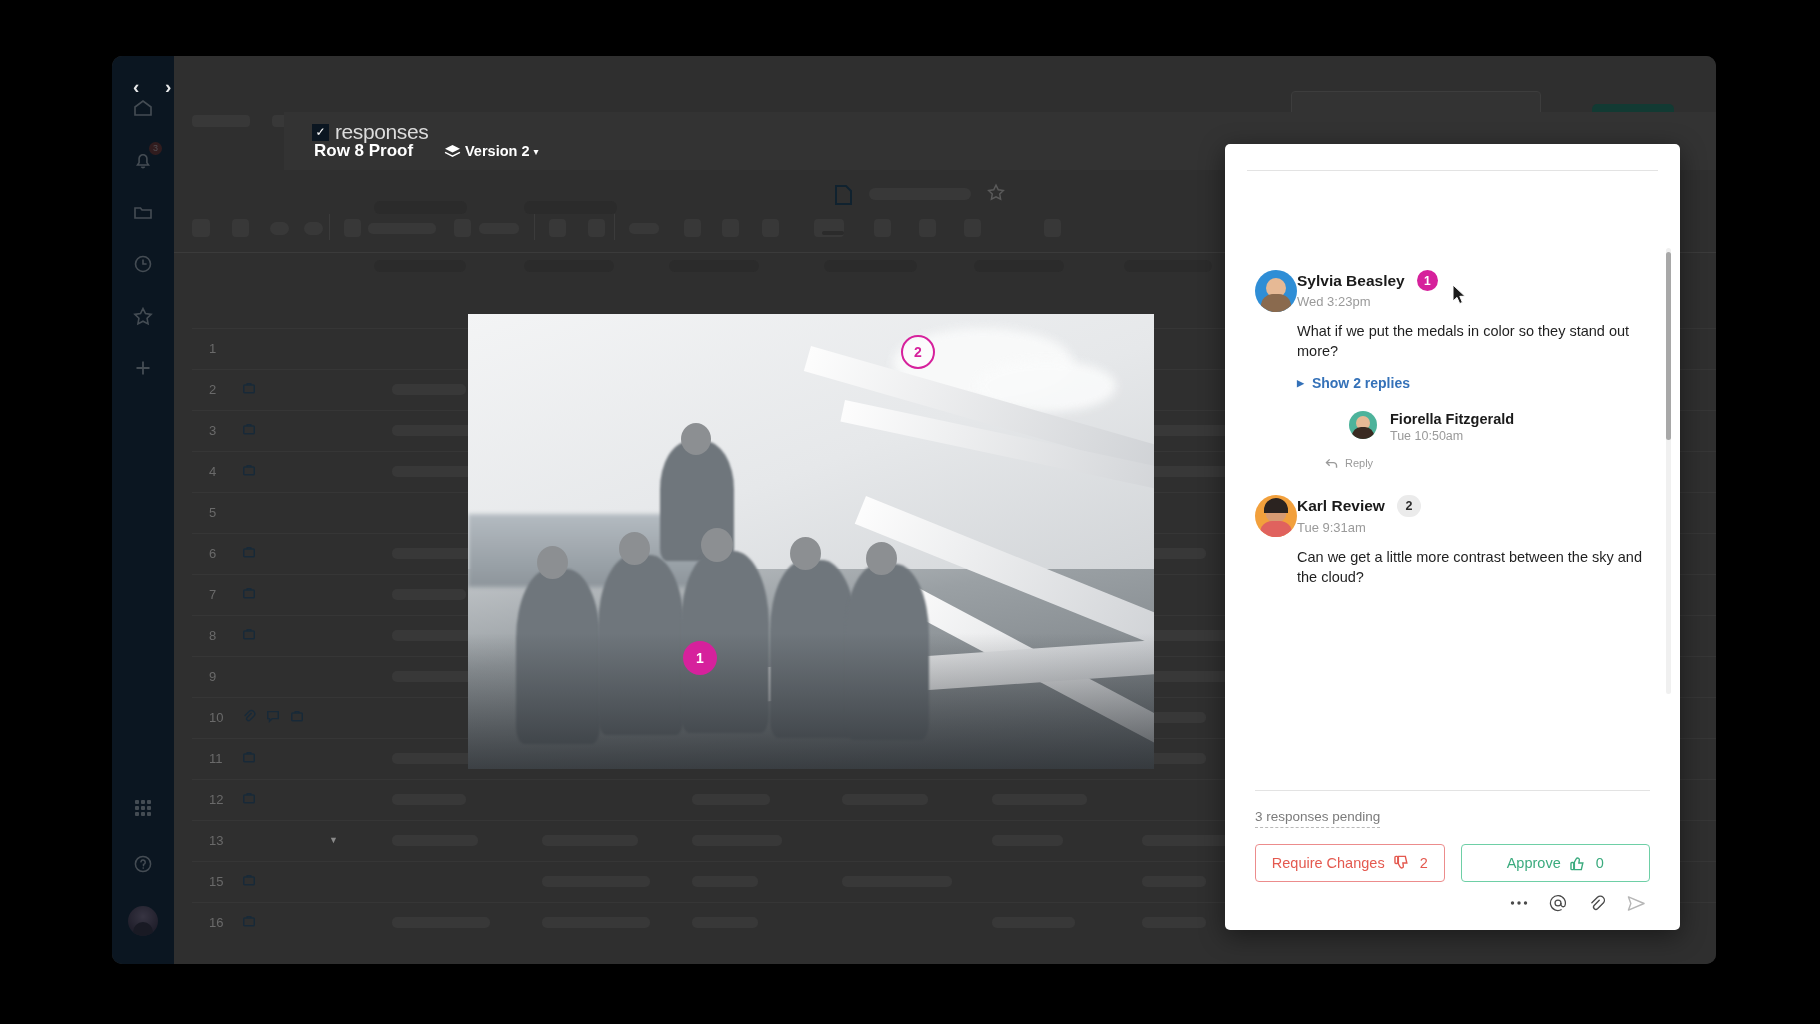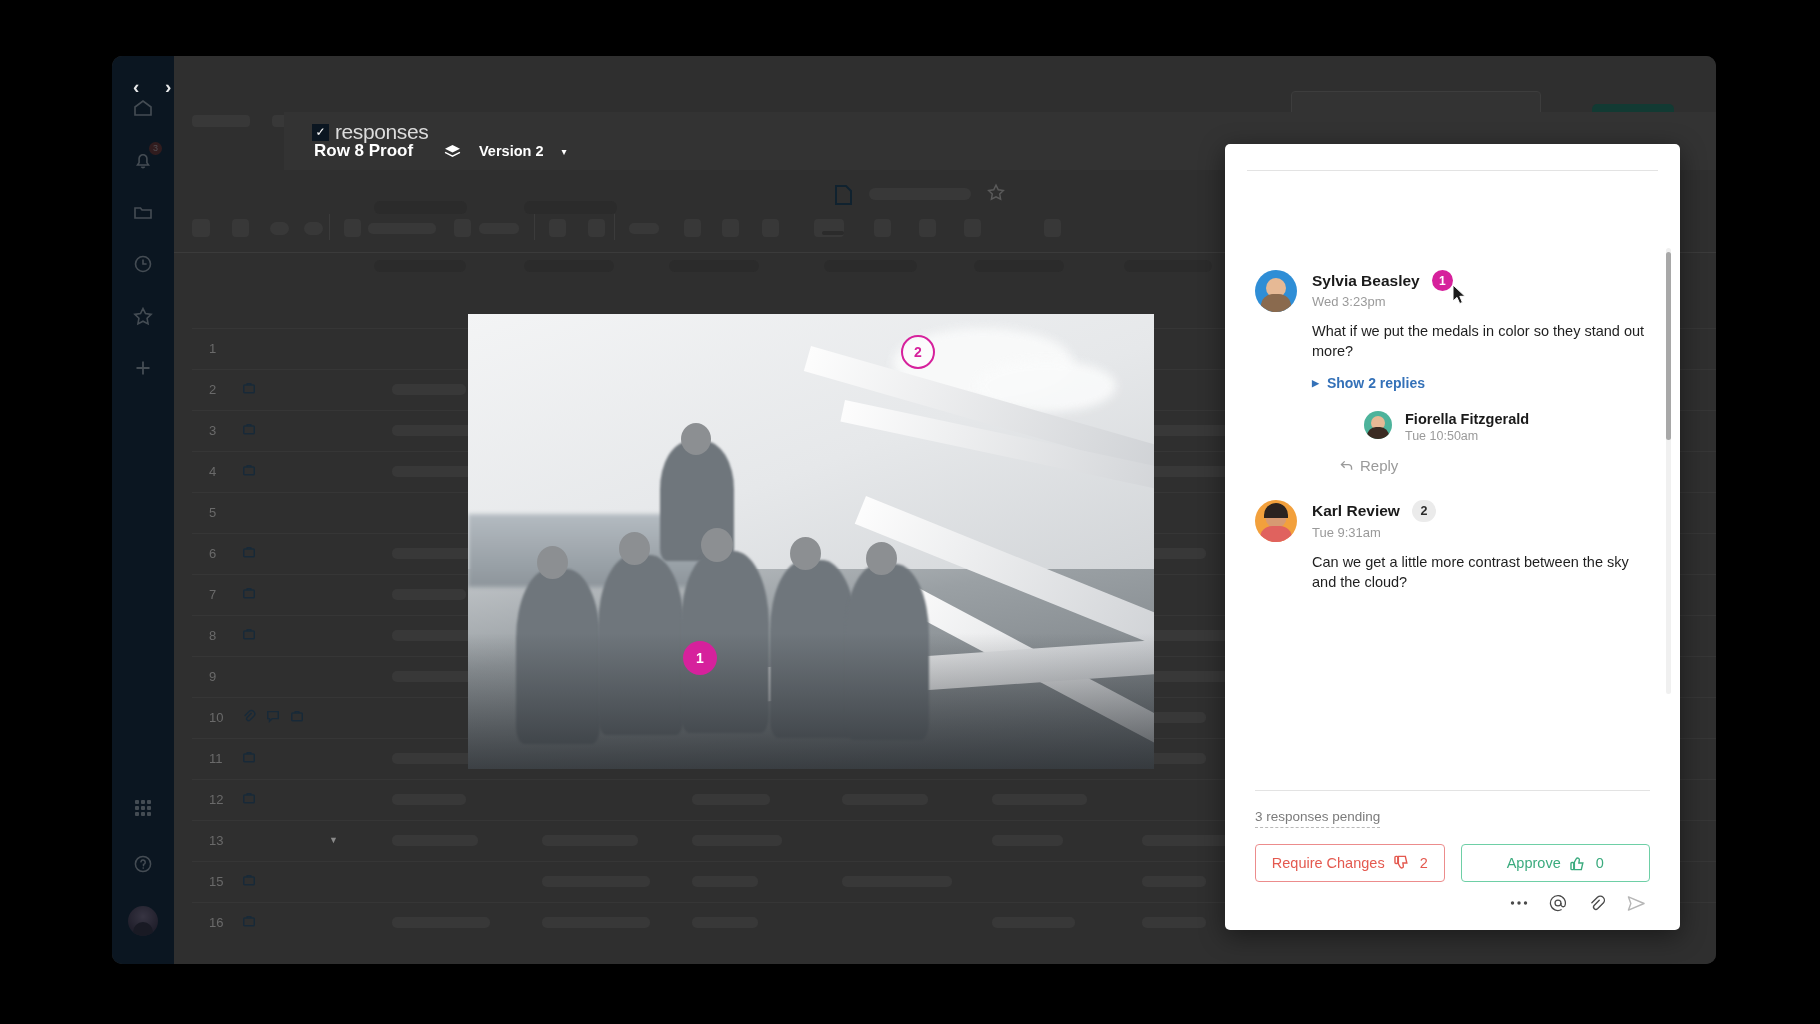--- a/index.html
+++ b/index.html
@@ -111,21 +111,21 @@
   
   .topbar {
     position: absolute; left: 172px; top: 56px; right: 0; height: 58px;
     background: #333; display: flex; align-items: center;
   }
   .brand { position: absolute; left: 28px; top: 8px; display: flex; align-items: center; gap: 6px; }
   .brand .mark { width: 17px; height: 17px; background: #0b1621; display:flex; align-items:center; justify-content:center; color:#fff; font-size: 12px; }
   .brand .word { color: #dcdcdc; font-size: 21px; letter-spacing: -0.4px; }
   .proof-title { position: absolute; left: 30px; top: 29px; color: #fff; font-size: 17px; font-weight: 700; }
   .version {
-    position: absolute; left: 160px; top: 31px; display: flex; align-items: center; gap: 18px;
+    position: absolute; left: 160px; top: 31px; display: flex; align-items: center; gap: 4px;
     color: #fff; font-size: 14.5px; font-weight: 700; cursor: pointer;
   }
   .version .caret { font-size: 10px; font-weight: 400; }
 
   .toggle-wrap { position: absolute; right: 300px; top: 35px; display:flex; align-items:center; gap: 12px; }
   .toggle {
     width: 34px; height: 18px; border-radius: 9px; background: #8c8c8c;
     position: relative; cursor: pointer;
   }
   .toggle .knob { position:absolute; left: 2px; top: 2px; width: 14px; height: 14px; border-radius: 50%; background: #fff; }
@@ -153,21 +153,21 @@
   .av { width: 29px; height: 29px; border-radius: 50%; margin-left: -7px; position: relative; overflow:hidden; }
   .av:first-child { margin-left: 0; }
   .av::after { content:""; position:absolute; left:50%; top:55%; transform:translateX(-50%);
     width: 20px; height: 20px; border-radius: 10px 10px 0 0; }
   .av .face { position:absolute; left:50%; top:20%; transform:translateX(-50%);
     width: 12px; height: 12px; border-radius:50%; background:#e8b48e; }
 
   .panel-divider { height: 1px; background: #e3e3e3; margin: 26px 22px 0 22px; }
 
   .thread { position: absolute; left: 0; top: 104px; right: 0; bottom: 236px; overflow: hidden; padding: 22px 30px 0 30px; }
-  .cmt { display: flex; gap: 15px; margin-bottom: 26px; }
+  .cmt { display: flex; margin-bottom: 26px; }
   .cmt-av { width: 42px; height: 42px; border-radius: 50%; flex: 0 0 42px; position: relative; overflow: hidden; }
   .cmt-body { flex: 1; min-width: 0; }
   .cmt-head { display: flex; align-items: center; gap: 12px; }
   .cmt-name { font-size: 15.5px; font-weight: 700; color: #1a1a1a; }
   .badge-pin {
     min-width: 21px; height: 21px; border-radius: 11px; background: #d6219c; color: #fff;
     font-size: 12px; font-weight: 700; display:flex; align-items:center; justify-content:center; padding: 0 6px;
   }
   .badge-gray {
     min-width: 24px; height: 22px; border-radius: 11px; background: #ebebeb; color: #2c2c2c;
@@ -179,21 +179,21 @@
     margin-top: 14px; color: #3471b8; font-size: 14px; font-weight: 600;
     display: flex; align-items: center; gap: 8px; cursor: pointer;
   }
   .show-replies .tri { font-size: 9px; }
   .reply-block { margin-top: 20px; margin-left: 52px; display:flex; gap: 13px; }
   .reply-av { width: 28px; height: 28px; border-radius: 50%; flex: 0 0 28px; overflow:hidden; position:relative; }
   .reply-name { font-size: 14.5px; font-weight: 700; color: #1a1a1a; }
   .reply-time { font-size: 12.5px; color: #9a9a9a; margin-top: 2px; }
   .reply-text { font-size: 14px; color: #1f1f1f; line-height: 1.35; margin-top: 12px; }
   .reply-action {
-    margin-top: 14px; margin-left: 28px; color: #9a9a9a; font-size: 15px;
+    margin-top: 14px; margin-left: 28px; color: #9a9a9a; font-size: 11px;
     display: flex; align-items: center; gap: 7px; cursor: pointer;
   }
 
   .panel-scroll { position: absolute; right: 9px; top: 104px; width: 5px; bottom: 236px; }
   .panel-scroll .track { position:absolute; inset:0; background: #f0f0f0; border-radius: 3px; }
   .panel-scroll .thumb { position:absolute; top: 4px; width: 5px; height: 188px; background: #a8a8a8; border-radius: 3px; }
 
   .panel-foot { position: absolute; left: 0; right: 0; bottom: 0; padding: 0 30px 18px 30px; }
   .foot-rule { height: 1px; background: #e3e3e3; margin-bottom: 16px; }
   .pending {

